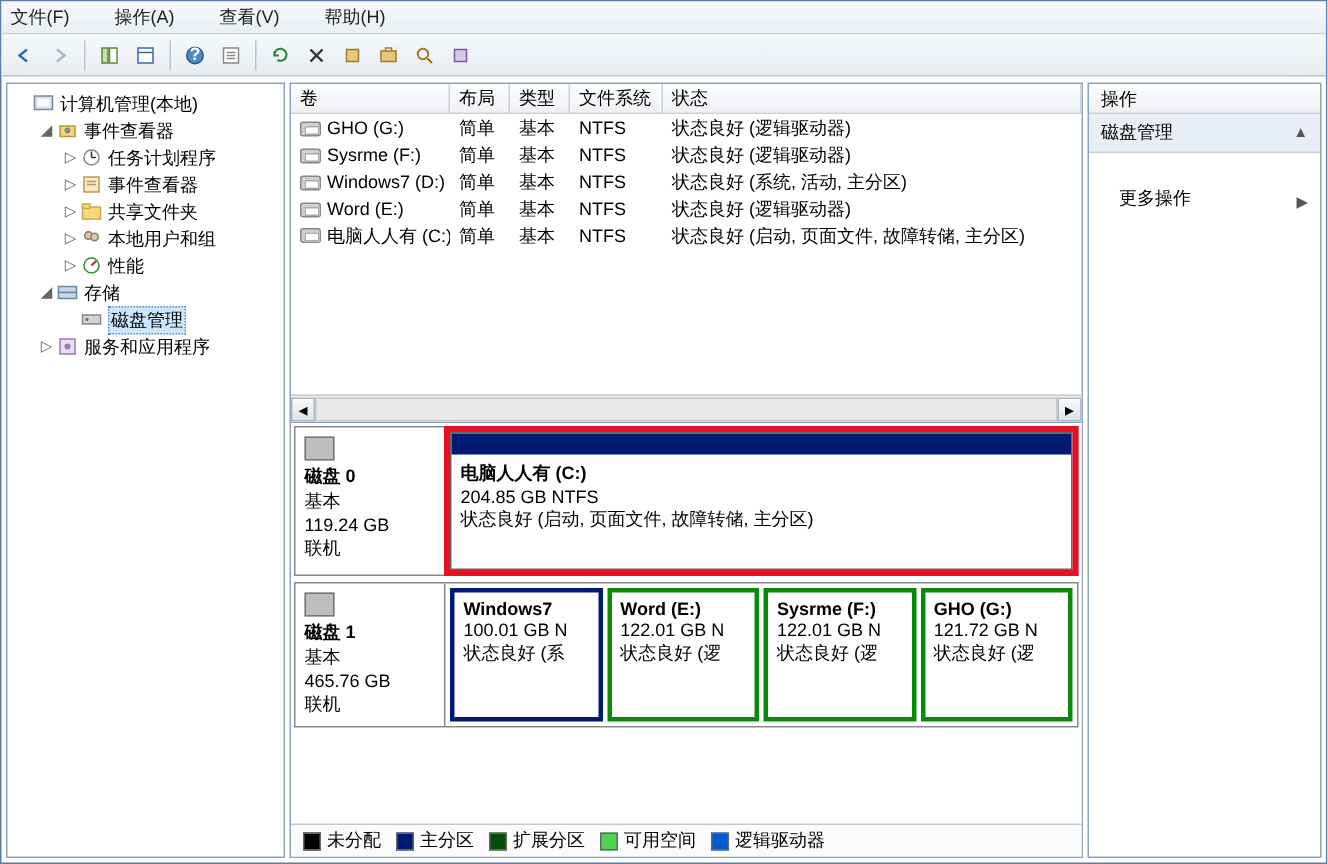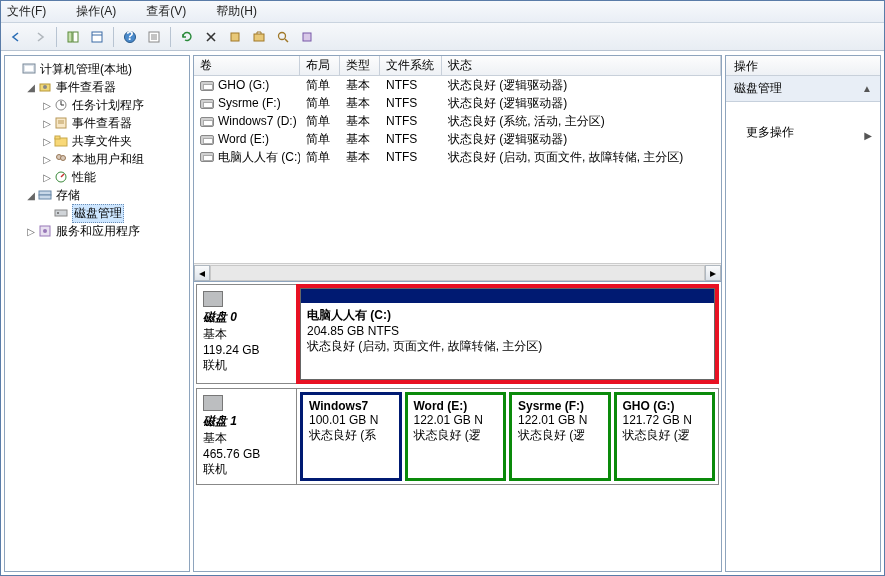--- a/index.html
+++ b/index.html
@@ -53,21 +53,21 @@
 .hdd-icon::after{content:"";position:absolute;left:2px;top:2px;width:8px;height:4px;background:#fff;border:1px solid #aaa;}
 
 .mid-scroll { height:18px; background:#f0f0f0; border-top:1px solid #ccc; display:flex; align-items:center;}
 .mid-scroll .arrow{width:16px;height:16px;border:1px solid #b0b8c0;background:linear-gradient(#fafbfc,#dde3ea);display:flex;align-items:center;justify-content:center;}
 .mid-scroll .track{flex:1;background:#e8e8e8;height:16px;border:1px solid #c8c8c8;margin:0 0;}
 
 .disk-pane { flex:1; overflow:auto; padding:2px; background:#fff; }
 .disk-row { display:flex; border:1px solid #888; margin-bottom:4px; background:#fff; min-height:100px;}
 .disk-info { width:100px; border-right:1px solid #888; padding:6px; display:flex; flex-direction:column;}
 .disk-info .di-icon{width:20px;height:16px;background:#bcbec0;border:1px solid #777;margin-bottom:2px;}
-.disk-info b{font-weight:bold;font-style:italic;}
+.disk-info b{font-weight:bold;}
 .disk-parts { flex:1; display:flex; padding:3px; gap:3px;}
 .part { flex:1; border:1px solid #666; display:flex; flex-direction:column; min-width:0;}
 .part .pbar { height:14px; }
 .part .pbody { padding:4px 6px; flex:1;}
 .part .pbody .pn{font-weight:bold;}
 .part.hl { outline:4px solid #e81123; outline-offset:0px;}
 .pbar.navy{background:#001a72;}
 .part.brd-navy{border:3px solid #001a72;} .part.brd-green{border:3px solid #0a8a0a;}
 
 .legend { height:22px; border-top:1px solid #c0c8d2; display:flex; align-items:center; gap:10px; padding:0 8px; background:#fafbfc;}
@@ -391,20 +391,42 @@
                   <div class="pn">GHO  (G:)</div>
                   <div>121.72 GB N</div>
                   <div>状态良好 (逻</div>
                 </div>
               </div>
             </div>
         </div>
 
       </div>
 
+      <div class="legend">
+        <div class="lg">
+            <span class="sw black"></span>
+            <span>未分配</span>
+          </div>
+        <div class="lg">
+            <span class="sw navy"></span>
+            <span>主分区</span>
+          </div>
+        <div class="lg">
+            <span class="sw dgreen"></span>
+            <span>扩展分区</span>
+          </div>
+        <div class="lg">
+            <span class="sw lgreen"></span>
+            <span>可用空间</span>
+          </div>
+        <div class="lg">
+            <span class="sw blue"></span>
+            <span>逻辑驱动器</span>
+          </div>
+      </div>
     </div>
 
     <div class="col right">
       <div class="rhdr">操作</div>
       <div class="rsect">
         <span>磁盘管理</span>
         <span class="caret">▲</span>
       </div>
       <div class="ritem">
         <span>更多操作</span>

